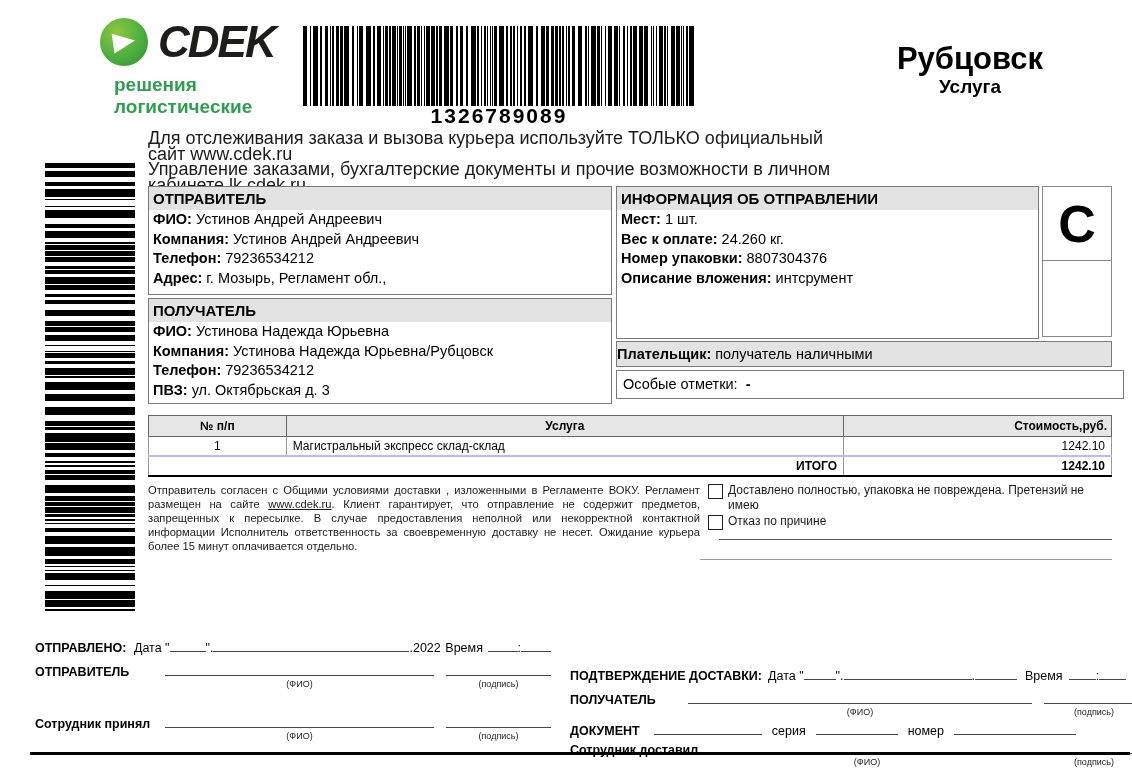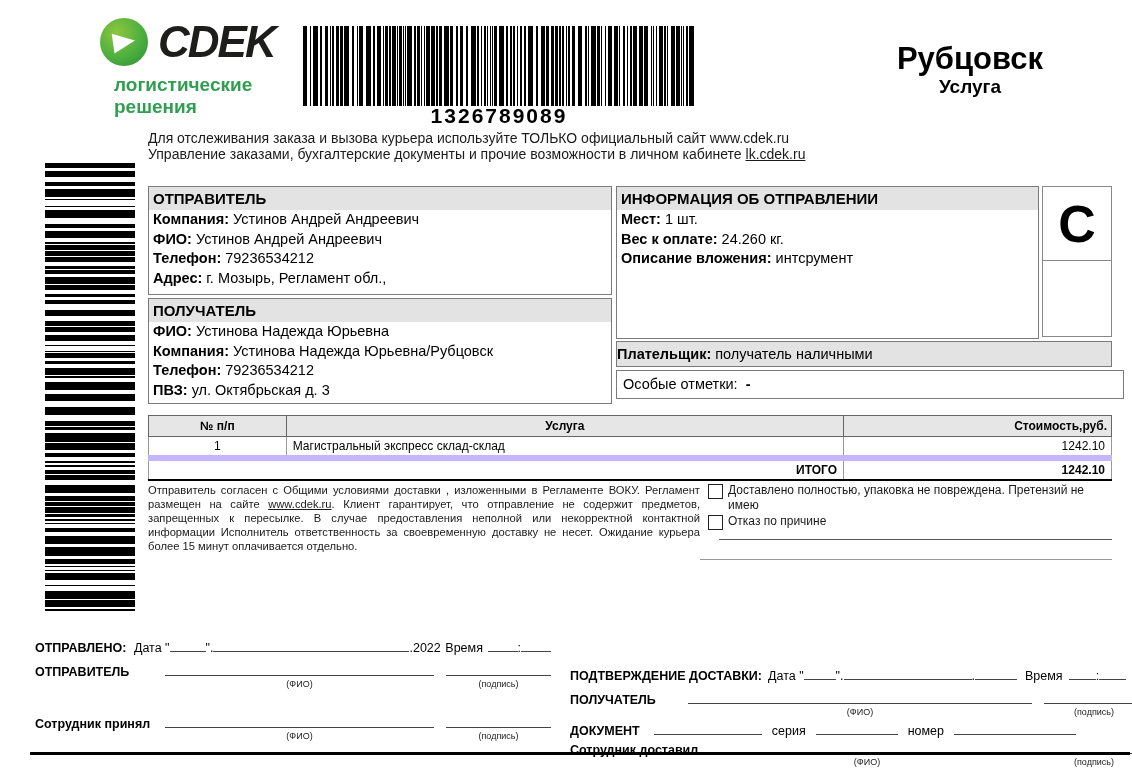--- a/index.html
+++ b/index.html
@@ -24,21 +24,21 @@
   .barcode-h i{display:block;height:100%;background:#000;flex:none;}
   .barcode-num{position:absolute;left:303px;top:104px;width:392px;text-align:center;
     font-size:21px;font-weight:bold;letter-spacing:2px;}
 
   
   .dest{position:absolute;left:810px;top:42px;width:320px;text-align:center;}
   .dest-city{font-size:31px;font-weight:bold;line-height:34px;}
   .dest-country{font-size:19px;font-weight:bold;line-height:22px;}
 
   
-  .notice{position:absolute;left:148px;top:131px;width:700px;font-size:14px;line-height:15.6px;color:#1a1a1a;}
+  .notice{position:absolute;left:148px;top:131px;width:700px;font-size:18px;line-height:15.6px;color:#1a1a1a;}
   .notice a, .lnk{color:#1a1a1a;text-decoration:underline;}
 
   
   .barcode-v{position:absolute;left:45px;top:163px;width:90px;height:448px;overflow:hidden;}
   .barcode-v i{display:block;width:100%;background:#000;}
 
   
   .box{position:absolute;border:1px solid #7a7a7a;background:#fff;}
   .box-head{background:#e3e3e3;font-weight:bold;font-size:15px;line-height:21px;padding:1px 4px;}
   .f-row{font-size:14.5px;line-height:19.5px;padding:0 4px;white-space:nowrap;}
@@ -57,21 +57,21 @@
   .payer-bar b{margin-right:4px;}
   .marks-box{left:616px;top:370px;width:494px;height:25px;font-size:14.5px;line-height:25px;padding:1px 6px;}
 
   
   .svc{position:absolute;left:148px;top:415px;width:964px;border-collapse:collapse;font-size:12px;}
   .svc th{border:1px solid #666;background:#e6e6e6;font-weight:bold;padding:3px 4px;text-align:center;}
   .svc td{border:1px solid #999;padding:2px 6px;}
   .svc .c-num{width:131px;text-align:center;}
   .svc .c-srv{width:569px;}
   .svc .c-cost{width:264px;text-align:right;}
-  .svc tr.total td{border-top:6px solid #c4b5fd;border-bottom:2px solid #000;font-weight:bold;text-align:right;}
+  .svc tr.total td{border-top:2px solid #c4b5fd;border-bottom:2px solid #000;font-weight:bold;text-align:right;}
 
   
   .terms{position:absolute;left:148px;top:484px;width:552px;font-size:11.2px;line-height:13.9px;
     text-align:justify;color:#1a1a1a;}
   .checks{position:absolute;left:700px;top:483px;width:412px;font-size:12px;line-height:14.5px;color:#1a1a1a;}
   .check-row{display:flex;margin-bottom:2px;padding-left:8px;}
   .cbx{width:13px;height:13px;border:1.5px solid #222;flex:none;margin:1px 5px 0 0;background:#fff;}
   .reason-line{margin:8px 0 0 19px;border-bottom:1.5px solid #555;height:1px;}
   .sep-line{margin-top:18px;border-bottom:1.5px solid #9a9a9a;height:1px;}
 
@@ -94,22 +94,22 @@
 <div class="page">
 
   <div class="logo">
     <div class="logo-top">
       <span class="logo-circle">
           <span class="arrow"></span>
         </span>
       <span class="brand">CDEK</span>
     </div>
     <div class="tagline">
+      <div>решения</div>
       <div>логистические</div>
-      <div>решения</div>
     </div>
   </div>
 
   <div class="barcode-h" id="topBarcode">
       <i style="width:4px;margin-right:3px"></i>
       <i style="width:1px;margin-right:2px"></i>
       <i style="width:5px;margin-right:2px"></i>
       <i style="width:2px;margin-right:3px"></i>
       <i style="width:3px;margin-right:2px"></i>
       <i style="width:1px;margin-right:1px"></i>
@@ -269,38 +269,39 @@
       <i style="height:1px;margin-bottom:2px"></i>
       <i style="height:7px;margin-bottom:5px"></i>
       <i style="height:1px;margin-bottom:5px"></i>
       <i style="height:8px;margin-bottom:1px"></i>
       <i style="height:7px;margin-bottom:2px"></i>
       <i style="height:5px;margin-bottom:2px"></i>
     </div>
 
   <div class="box sender-box">
     <div class="box-head">ОТПРАВИТЕЛЬ</div>
+    <div class="f-row"><b>ФИО:</b><span>Устинов Андрей Андреевич</span></div>
     <div class="f-row"><b>Компания:</b><span>Устинов Андрей Андреевич</span></div>
-    <div class="f-row"><b>ФИО:</b><span>Устинов Андрей Андреевич</span></div>
     <div class="f-row"><b>Телефон:</b><span>79236534212</span></div>
     <div class="f-row"><b>Адрес:</b><span>г. Мозырь, Регламент обл.,</span></div>
   </div>
 
   <div class="box recipient-box">
     <div class="box-head">ПОЛУЧАТЕЛЬ</div>
     <div class="f-row"><b>ФИО:</b><span>Устинова Надежда Юрьевна</span></div>
     <div class="f-row"><b>Компания:</b><span>Устинова Надежда Юрьевна/Рубцовск</span></div>
     <div class="f-row"><b>Телефон:</b><span>79236534212</span></div>
     <div class="f-row"><b>ПВЗ:</b><span class="bold-val">ул. Октябрьская д. 3</span></div>
   </div>
 
   <div class="box info-box">
     <div class="box-head">ИНФОРМАЦИЯ ОБ ОТПРАВЛЕНИИ</div>
     <div class="f-row"><b>Мест:</b><span>1 шт.</span></div>
     <div class="f-row"><b>Вес к оплате:</b><span>24.260 кг.</span></div>
+    <div class="f-row"><b>Номер упаковки:</b><span>8807304376</span></div>
     <div class="f-row"><b>Описание вложения:</b><span>интсрумент</span></div>
   </div>
 
   <div class="c-box">
     <div class="cell-top">C</div>
     <div class="cell-bottom"></div>
   </div>
 
   <div class="box payer-bar">
     <b>Плательщик:</b><span>получатель наличными</span>

